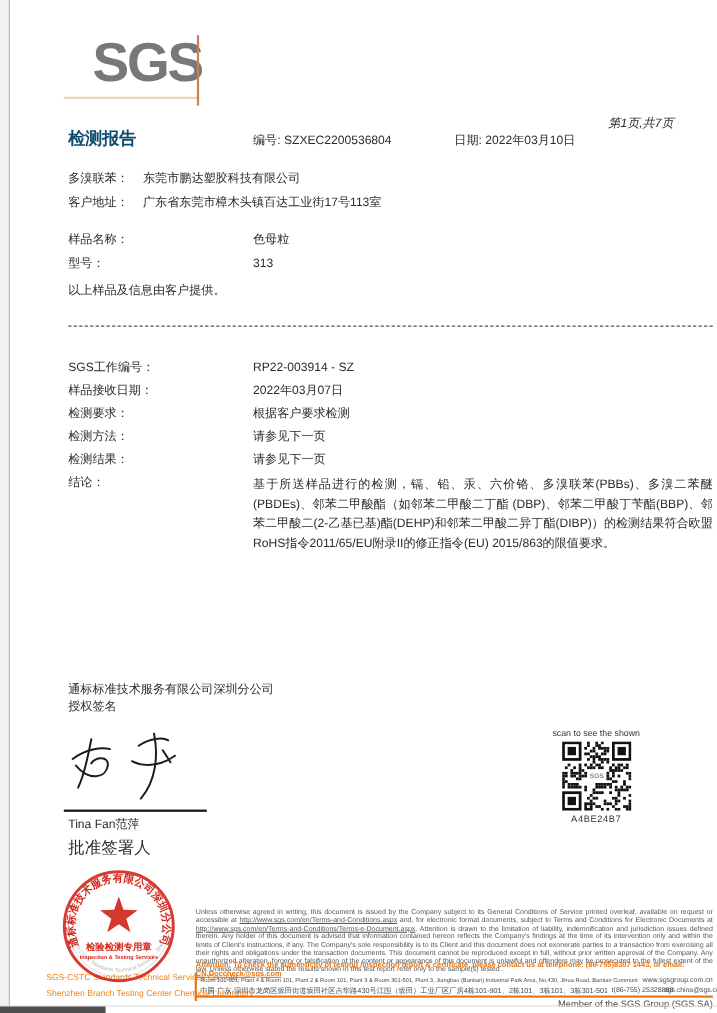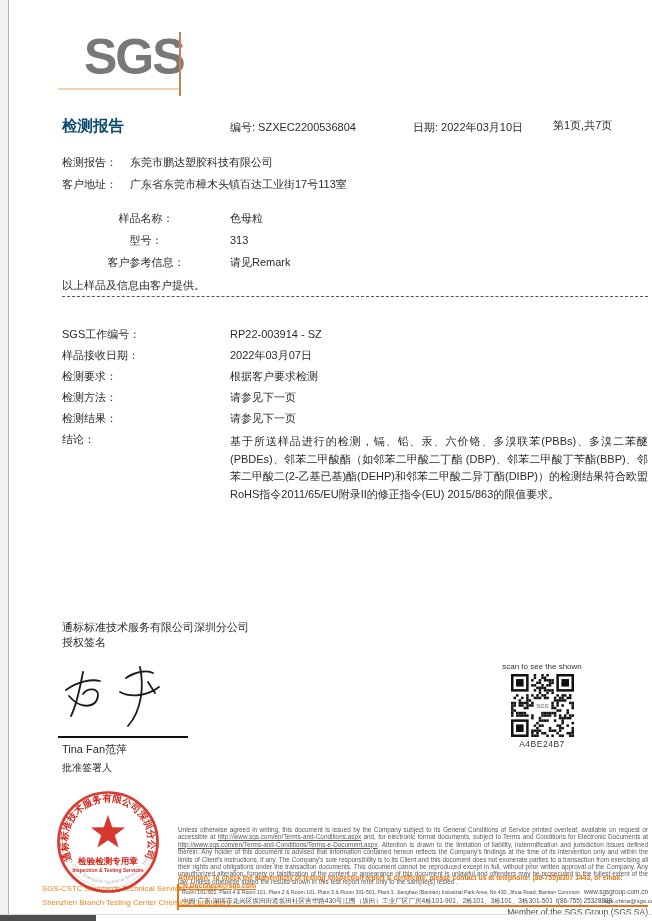--- a/index.html
+++ b/index.html
@@ -14,46 +14,46 @@
   .logo-block{position:absolute;left:58px;top:26px;width:140px;height:80px;}
   .logo-text{position:absolute;left:26px;top:2px;font-size:50px;font-weight:bold;
              color:#77787b;letter-spacing:-2px;line-height:58px;}
   .logo-hline{position:absolute;left:0;top:62px;width:122px;height:2px;background:#f0d3b0;}
   .logo-vline{position:absolute;left:121px;top:6px;width:2px;height:64px;background:#cf7e4e;}
 
   
   .hdr-title{position:absolute;left:62px;top:116px;font-size:15.5px;font-weight:bold;color:#0c4a6e;}
   .hdr-no{position:absolute;left:230px;top:120px;font-size:11px;}
   .hdr-date{position:absolute;left:413px;top:120px;font-size:11px;}
-  .hdr-page{position:absolute;left:553px;top:118px;font-size:11px;}
+  .hdr-page{position:absolute;left:553px;top:104px;font-size:11px;font-style:italic;}
 
   .row{display:flex;font-size:11px;line-height:13px;}
   .row .lbl{flex:0 0 auto;}
   .lblw-small{width:68px;}
   .lblw-big{width:168px;}
 
   .sec-client{position:absolute;left:62px;top:156px;width:560px;}
   .sec-client .row{margin-bottom:9px;}
   .sec-sample{position:absolute;left:62px;top:212px;width:560px;}
-  .sec-sample .row{margin-bottom:9px;text-align:center;}
+  .sec-sample .row{margin-bottom:9px;}
   .sample-note{font-size:11px;margin-top:9px;}
   .dashsep{position:absolute;left:62px;top:296px;width:586px;border-top:1px dashed #555;}
 
   .sec-details{position:absolute;left:62px;top:328px;width:586px;}
   .sec-details .row{margin-bottom:8px;}
   .conclusion-row{margin-top:2px;}
   .conclusion-text{width:420px;font-size:11px;line-height:17.5px;text-align:justify;}
 
   .sig-block{position:absolute;left:62px;top:620px;width:330px;font-size:11px;}
   .sig-company{line-height:15px;}
   .sig-auth{line-height:15px;}
   .sig-svg{position:absolute;left:-6px;top:40px;}
   .sig-line{position:absolute;left:-4px;top:116px;width:130px;height:2px;background:#111;}
   .sig-name{position:absolute;left:0;top:122px;font-size:11px;}
-  .sig-title{position:absolute;left:0;top:141px;font-size:10px;}
+  .sig-title{position:absolute;left:0;top:141px;font-size:15px;}
 
   .qr-block{position:absolute;left:492px;top:662px;width:100px;text-align:center;}
   .qr-caption{font-size:8px;color:#333;margin-bottom:3px;}
   .qr-code-label{font-size:8.5px;color:#333;margin-top:2px;letter-spacing:.5px;}
   #qr-svg{display:block;margin:0 auto;}
 
   
   .footer-legal{position:absolute;left:178px;top:826px;width:470px;font-size:6.4px;
                 line-height:7.4px;color:#58595b;text-align:justify;}
   .footer-legal a{color:#58595b;text-decoration:underline;}
@@ -88,41 +88,37 @@
     <div class="logo-vline"></div>
   </div>
 
   <div class="hdr-title">检测报告</div>
   <div class="hdr-no">编号: SZXEC2200536804</div>
   <div class="hdr-date">日期: 2022年03月10日</div>
   <div class="hdr-page">第1页,共7页</div>
 
   <div class="sec-client">
     <div class="row">
-      <span class="lbl lblw-small">检测报告：</span>
+      <span class="lbl lblw-small">多溴联苯：</span>
       <span>东莞市鹏达塑胶科技有限公司</span>
     </div>
     <div class="row">
       <span class="lbl lblw-small">客户地址：</span>
       <span>广东省东莞市樟木头镇百达工业街17号113室</span>
     </div>
   </div>
 
   <div class="sec-sample">
     <div class="row">
       <span class="lbl lblw-big">样品名称：</span>
       <span>色母粒</span>
     </div>
     <div class="row">
       <span class="lbl lblw-big">型号：</span>
       <span>313</span>
-    </div>
-    <div class="row">
-      <span class="lbl lblw-big">客户参考信息：</span>
-      <span>请见Remark</span>
     </div>
     <div class="sample-note">以上样品及信息由客户提供。</div>
   </div>
 
   <div class="dashsep"></div>
 
   <div class="sec-details">
     <div class="row">
       <span class="lbl lblw-big">SGS工作编号：</span>
       <span>RP22-003914 - SZ</span>

